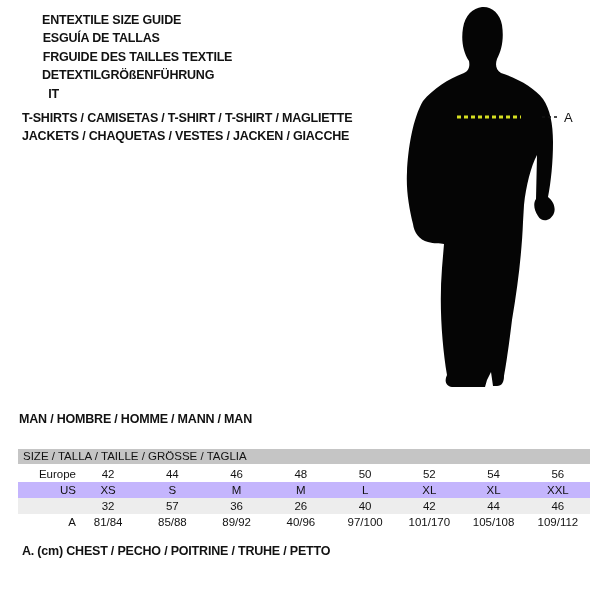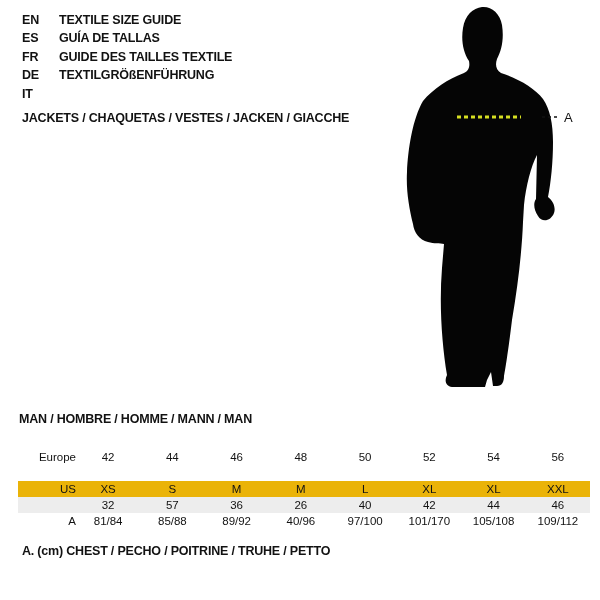--- a/index.html
+++ b/index.html
@@ -6,21 +6,21 @@
   body{
     width:600px;height:600px;background:#ffffff;
     font-family:"Liberation Sans","DejaVu Sans",sans-serif;
     color:#121212;
   }
   .page{position:relative;width:600px;height:600px;overflow:hidden;background:#fff;}
 
   
   .langs{position:absolute;left:22px;top:11px;}
   .lang-row{display:flex;font-weight:700;font-size:12.5px;line-height:18.4px;letter-spacing:-0.2px;}
-  .lang-code{width:37px;flex:0 0 37px;}
+  .lang-code{width:37px;flex:0 0 37px;text-align:right;}
 
   
   .cats{position:absolute;left:22px;top:109px;font-weight:700;font-size:12.5px;line-height:18px;letter-spacing:-0.2px;}
 
   
   .figure{position:absolute;left:390px;top:0;width:200px;height:400px;}
   .figure svg{display:block;width:200px;height:400px;}
   .measure-label{font-family:"Liberation Sans","DejaVu Sans",sans-serif;font-size:13px;fill:#121212;}
 
   
@@ -57,20 +57,21 @@
       <div class="lang-row">
         <span class="lang-code">DE</span>
         <span>TEXTILGRÖßENFÜHRUNG</span>
       </div>
       <div class="lang-row">
         <span class="lang-code">IT</span>
       </div>
     </div>
 
   <div class="cats">
+      <div>T-SHIRTS / CAMISETAS / T-SHIRT / T-SHIRT / MAGLIETTE</div>
       <div>JACKETS / CHAQUETAS / VESTES / JACKEN / GIACCHE</div>
     </div>
 
   <div class="figure">
     <svg viewBox="0 0 200 400" xmlns="http://www.w3.org/2000/svg">
       <path d="M92,7
            C101,6 110,13 112,25
            C114,38 112,50 107,59
            C105,65 106,70 111,73
            C127,78 145,88 153,99
@@ -100,33 +101,34 @@
            C75,15 83,8 92,7 Z" fill="#050505"></path>
       <line x1="67" y1="117" x2="131" y2="117" stroke-width="3" stroke-dasharray="4,3" stroke="#d6df22"></line>
       <line x1="152" y1="117" x2="170" y2="117" stroke-width="1.5" stroke-dasharray="3,3" stroke="#121212"></line>
       <text class="measure-label" x="174" y="122">A</text>
     </svg>
   </div>
 
   <div class="section-title">MAN / HOMBRE / HOMME / MANN / MAN</div>
 
   <div class="size-table">
+    <div class="thead" style="background: rgb(197, 197, 197);">SIZE / TALLA / TAILLE / GRÖSSE / TAGLIA</div>
     <div id="tbody">
         <div class="trow">
           <div class="tlabel">Europe</div>
           <div class="tcell">42</div>
           <div class="tcell">44</div>
           <div class="tcell">46</div>
           <div class="tcell">48</div>
           <div class="tcell">50</div>
           <div class="tcell">52</div>
           <div class="tcell">54</div>
           <div class="tcell">56</div>
         </div>
-        <div class="trow" style="background: #eab308; margin-top: 16px;">
+        <div class="trow" style="background: #c4b5fd;">
           <div class="tlabel">US</div>
           <div class="tcell">XS</div>
           <div class="tcell">S</div>
           <div class="tcell">M</div>
           <div class="tcell">M</div>
           <div class="tcell">L</div>
           <div class="tcell">XL</div>
           <div class="tcell">XL</div>
           <div class="tcell">XXL</div>
         </div>

